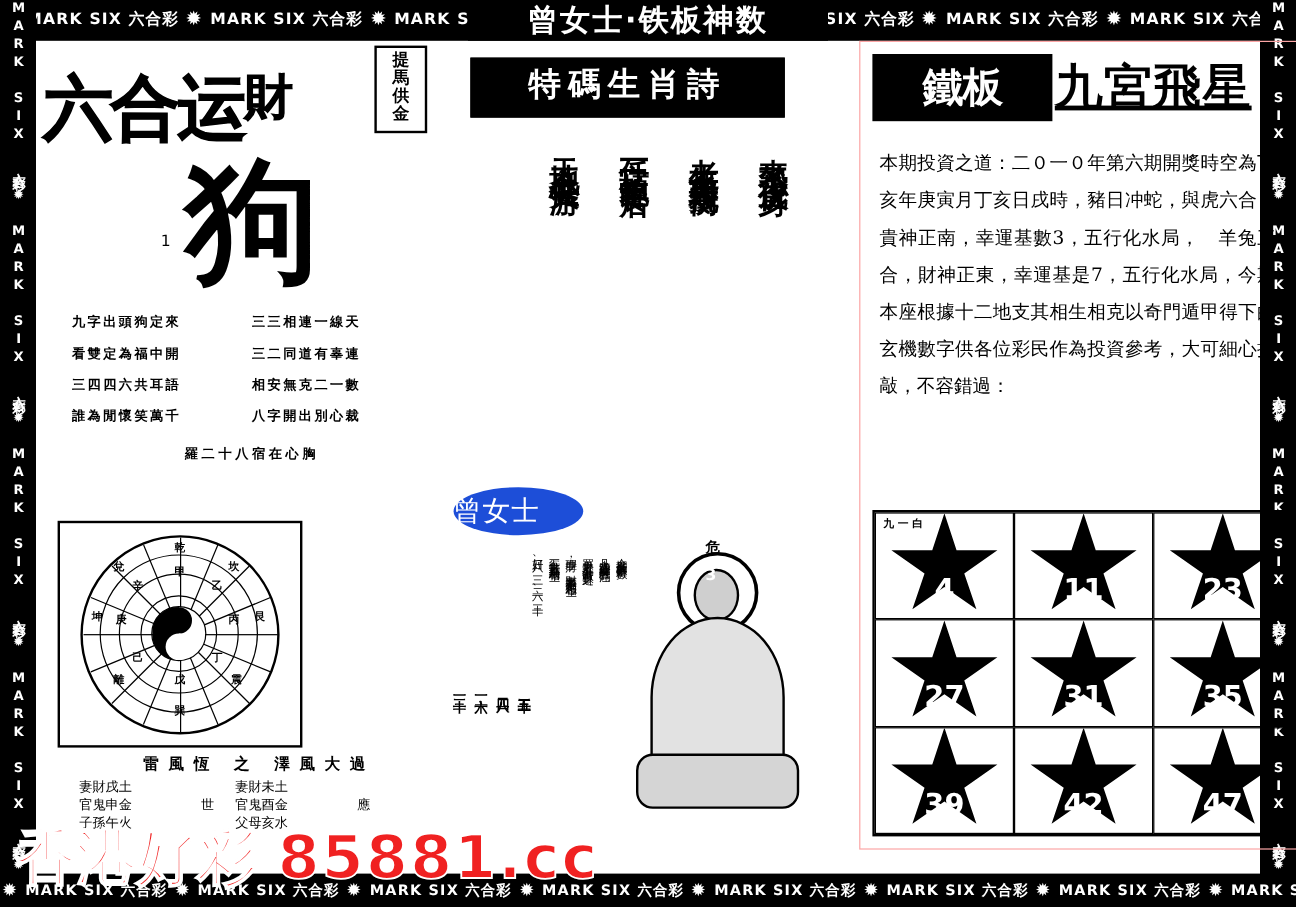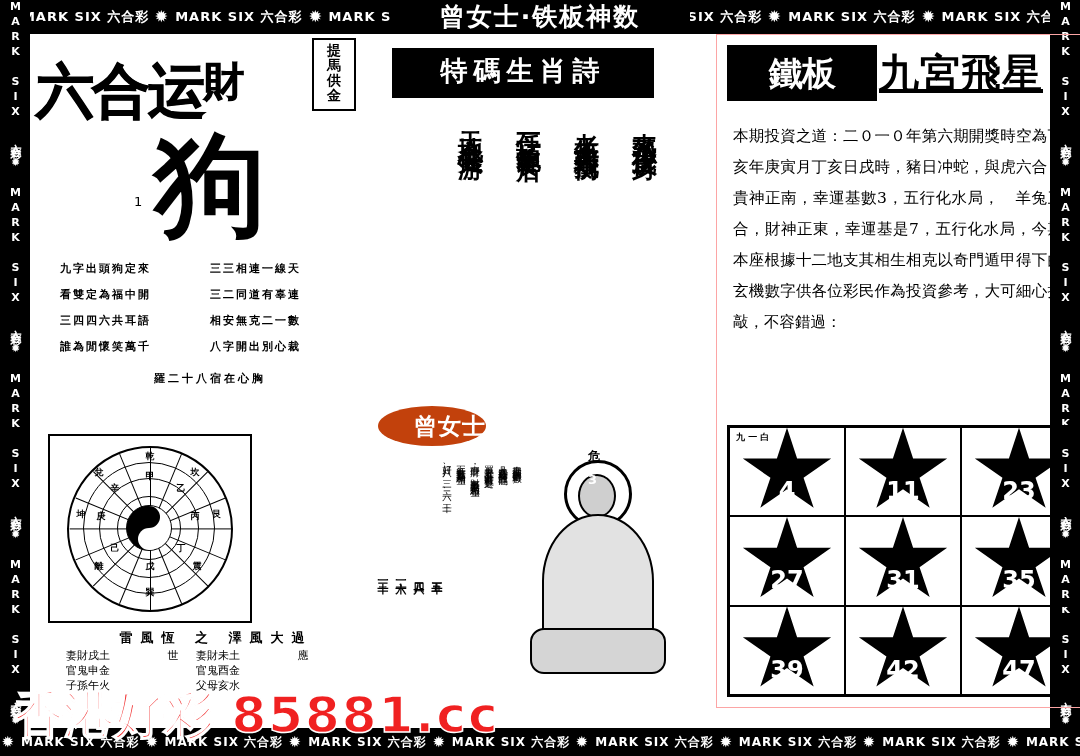--- a/index.html
+++ b/index.html
@@ -96,21 +96,21 @@
   .taiji:before{content:"";position:absolute;left:50%;top:0;width:22px;height:22px;border-radius:50%;background:#000;transform:translateX(-50%);}
   .taiji:after{content:"";position:absolute;left:50%;bottom:0;width:22px;height:22px;border-radius:50%;background:#fff;transform:translateX(-50%);}
   .bg-ch{position:absolute;font-size:9px;font-weight:bold;width:16px;text-align:center;}
 
   
   .hex{
     position:absolute;left:36px;top:596px;width:300px;font-size:11px;line-height:15px;
     font-family:"DejaVu Serif","Liberation Serif",serif;
   }
   .hex .hx-title{text-align:center;font-size:13px;font-weight:bold;letter-spacing:8px;margin-bottom:3px;}
-  .hex .hx-grid{display:flex;}
+  .hex .hx-grid{display:flex;align-items:center;}
   .hex .hx-col{width:84px;}
   .hex .hx-mid{width:46px;text-align:center;}
 
   
   .center{position:absolute;left:356px;top:0;width:292px;height:660px;}
   .temashi{
     position:absolute;left:6px;top:14px;width:256px;height:44px;
     border:3px solid #000;background:#000;color:#fff;
     font-size:27px;line-height:40px;text-align:center;font-weight:bold;
     letter-spacing:6px;font-family:"DejaVu Serif","Liberation Serif",serif;
@@ -123,22 +123,22 @@
     writing-mode:vertical-rl;text-orientation:upright;
     font-size:25px;line-height:56px;font-weight:bold;letter-spacing:4px;
     font-family:"DejaVu Serif","Liberation Serif",serif;
     margin-left:2px;
   }
 
   .xuanji{
     position:absolute;left:-8px;top:368px;width:300px;height:52px;
   }
   .xuanji .ovalname{
-    position:absolute;left:0;top:4px;width:108px;height:40px;background:#c2410c;color:#fff;
-    border-radius:50%;text-align:right;font-size:23px;line-height:40px;font-weight:bold;letter-spacing:1px;
+    position:absolute;left:0;top:4px;width:108px;height:40px;background:#1d4ed8;color:#fff;
+    border-radius:50%;text-align:left;font-size:23px;line-height:40px;font-weight:normal;letter-spacing:1px;
   }
   .xuanji .zhuiji{
     position:absolute;left:112px;top:0;font-size:38px;font-weight:bold;line-height:48px;letter-spacing:1px;
     font-family:"DejaVu Serif","Liberation Serif",serif;
   }
 
   .buddha{
     position:absolute;left:140px;top:418px;width:150px;height:230px;
   }
   .halo{position:absolute;left:38px;top:8px;width:62px;height:62px;border-radius:50%;border:3px solid #000;}

